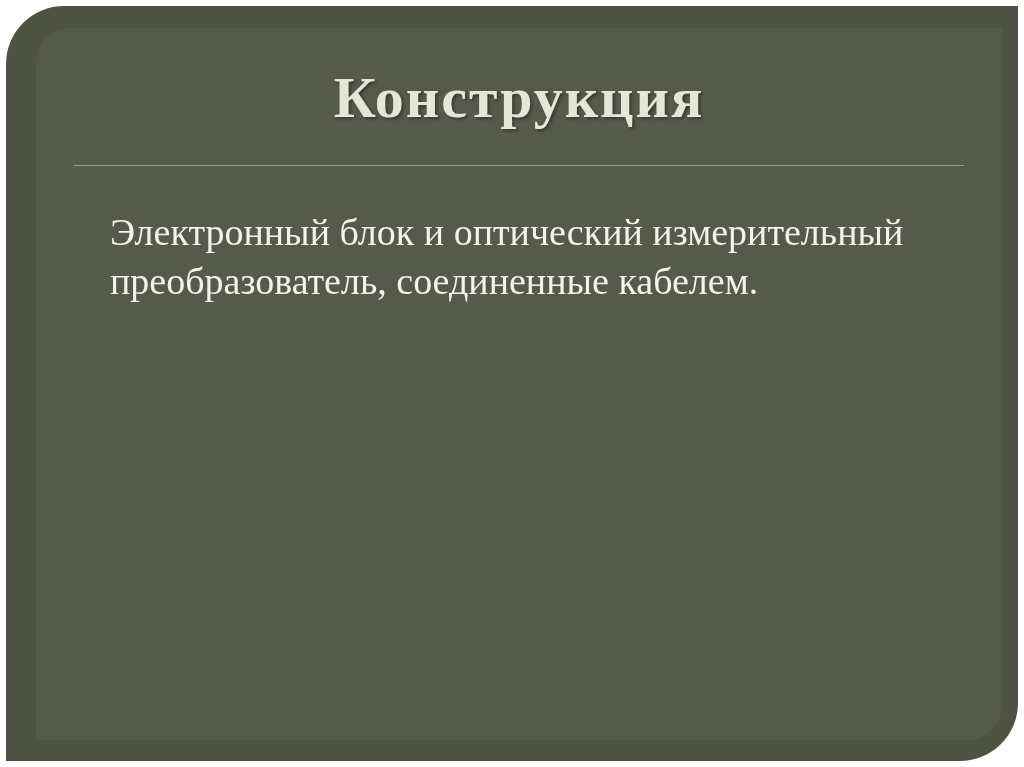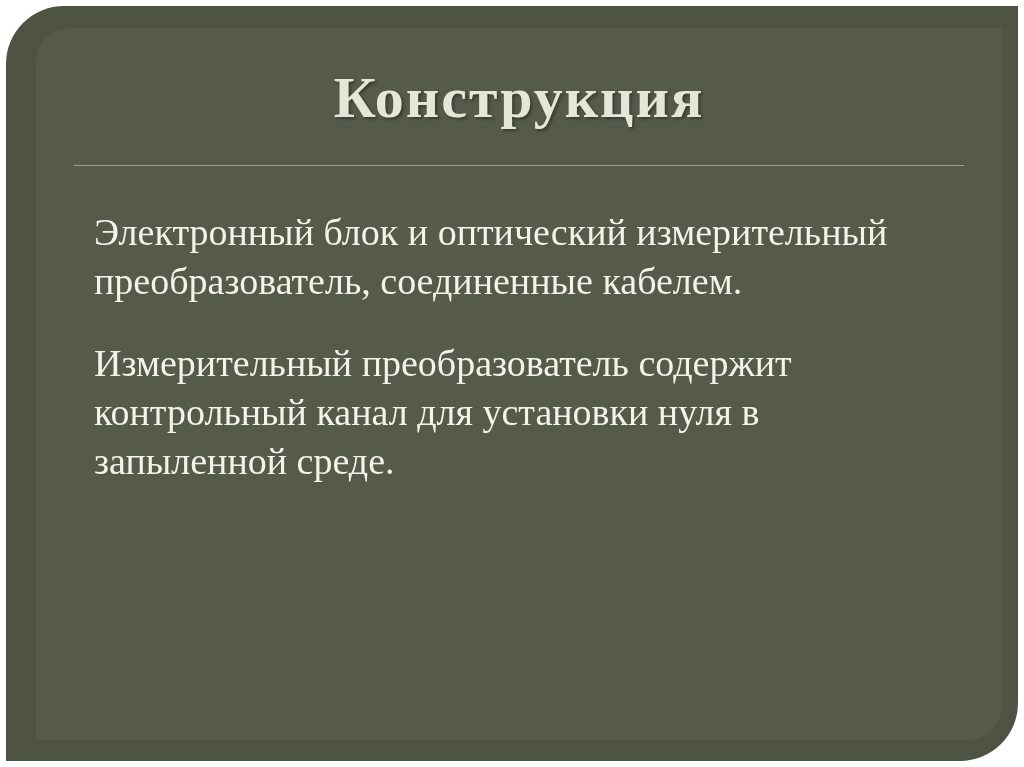--- a/index.html
+++ b/index.html
@@ -67,21 +67,21 @@
     position: absolute;
     left: 38px;
     top: 137px;
     width: 890px;
     height: 1px;
     background: #9aa08c;
   }
 
   .content {
     position: absolute;
-    left: 58px;
+    left: 74px;
     top: 180px;
     width: 850px;
   }
 
   .para {
     font-family: "Liberation Serif", serif;
     font-size: 38px;
     line-height: 1.28;
     color: #f3f3ea;
     margin: 0 0 34px 0;
@@ -98,18 +98,17 @@
 <div class="slide">
   <div class="slide-frame">
     <div class="slide-body">
 
       <div class="title">Конструкция</div>
 
       <div class="title-rule"></div>
 
       <div class="content">
         <p class="para">Электронный блок и оптический измерительный преобразователь, соединенные кабелем.</p>
-        <p class="para">Измерительный преобразователь содержит контрольный канал для установки нуля в запыленной среде.</p>
       </div>
 
     </div>
   </div>
 </div>
 
 </body></html>

